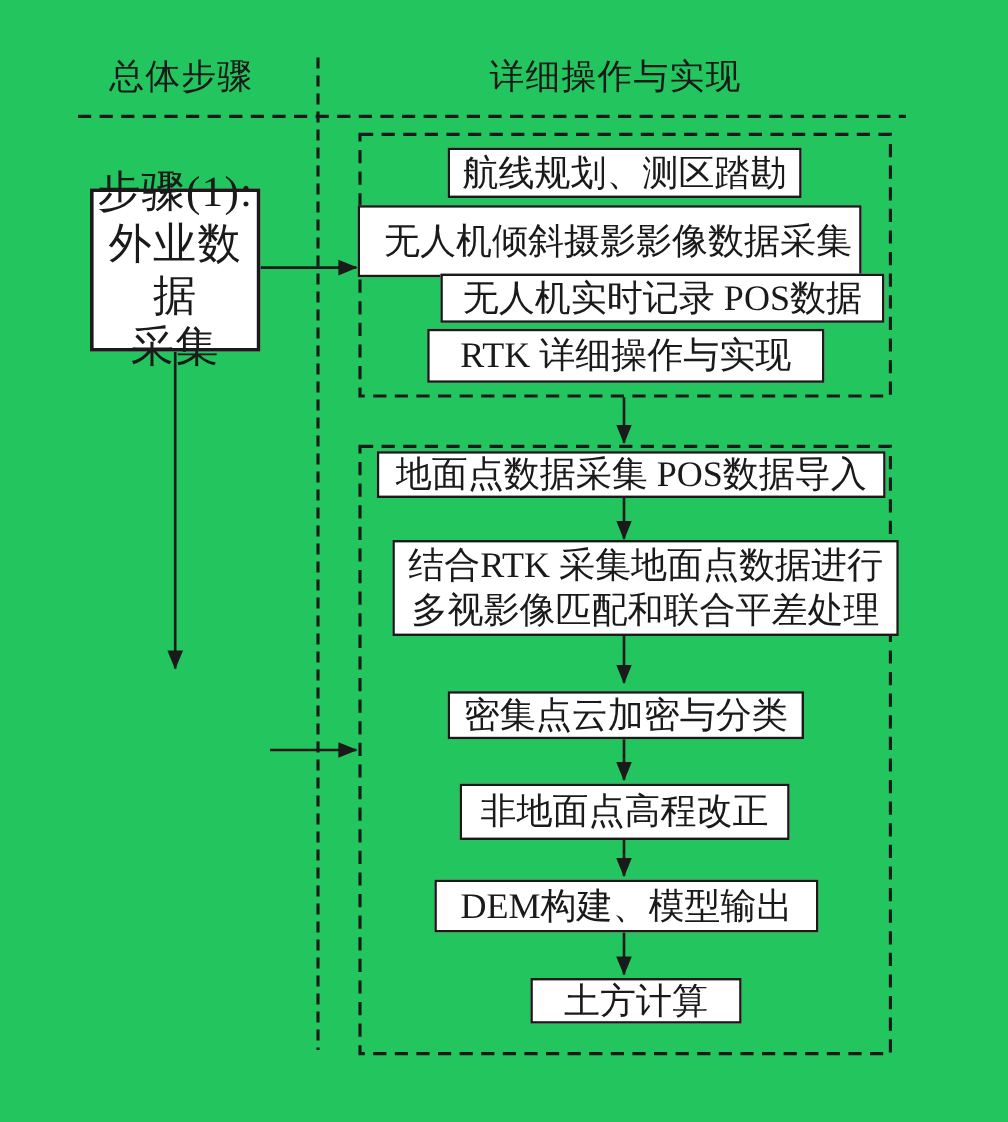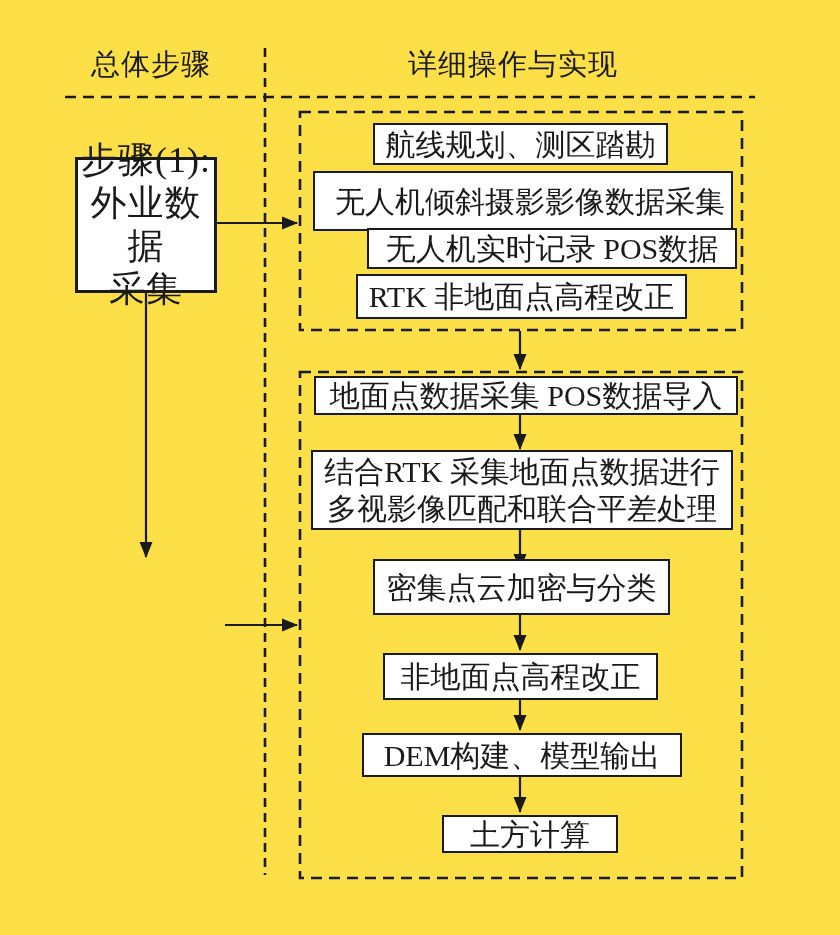--- a/index.html
+++ b/index.html
@@ -1,20 +1,20 @@
 <!DOCTYPE html>
 <html><head>
 <meta charset="utf-8">
 <style>
   html, body { margin: 0; padding: 0; background: #ffffff; }
   .canvas {
     position: relative;
     width: 840px;
     height: 935px;
-    background: #fde047;
+    background: #22c55e;
     font-family: "Liberation Serif", "DejaVu Serif", serif;
     color: #1a1a1a;
     overflow: hidden;
   }
   .layer { position: absolute; left: 0; top: 0; width: 840px; height: 935px; }
   .hdr {
     position: absolute;
     font-size: 29px;
     letter-spacing: 1px;
     text-align: center;
@@ -76,25 +76,25 @@
   </svg>
 
   <div class="hdr" style="left:76px; top:47px; width:150px;">总体步骤</div>
   <div class="hdr" style="left:403px; top:47px; width:220px;">详细操作与实现</div>
 
   <div class="box stepbox" style="left:75px; top:157px; width:142px; height:136px;">步骤(1):
 外业数据
 采集</div>
 
   <div class="box taskbox" style="left:373px; top:123px; width:295px; height:42px;">航线规划、测区踏勘</div>
-  <div class="box taskbox" style="left:313px; top:171px; width:420px; height:60px;padding-left:14px;">无人机倾斜摄影影像数据采集</div>
+  <div class="box taskbox" style="left:298px; top:171px; width:420px; height:60px;padding-left:14px;">无人机倾斜摄影影像数据采集</div>
   <div class="box taskbox" style="left:335px; top:228px; width:370px; height:41px;margin-left:32px;">无人机实时记录 POS数据</div>
-  <div class="box taskbox" style="left:356px; top:274px; width:331px; height:45px;">RTK 非地面点高程改正</div>
+  <div class="box taskbox" style="left:356px; top:274px; width:331px; height:45px;">RTK 详细操作与实现</div>
 
   <div class="box taskbox" style="left:314px; top:376px; width:424px; height:39px;">地面点数据采集 POS数据导入</div>
-  <div class="box taskbox multiline" style="left:311px; top:450px; width:422px; height:80px;">结合RTK 采集地面点数据进行
+  <div class="box taskbox multiline" style="left:327px; top:450px; width:422px; height:80px;">结合RTK 采集地面点数据进行
 多视影像匹配和联合平差处理</div>
-  <div class="box taskbox" style="left:373px; top:559px; width:297px; height:56px;">密集点云加密与分类</div>
+  <div class="box taskbox" style="left:373px; top:576px; width:297px; height:40px;">密集点云加密与分类</div>
   <div class="box taskbox" style="left:383px; top:653px; width:275px; height:47px;">非地面点高程改正</div>
   <div class="box taskbox" style="left:362px; top:733px; width:320px; height:44px;">DEM构建、模型输出</div>
   <div class="box taskbox" style="left:442px; top:815px; width:176px; height:38px;">土方计算</div>
 
 </div>
 
 </body></html>

